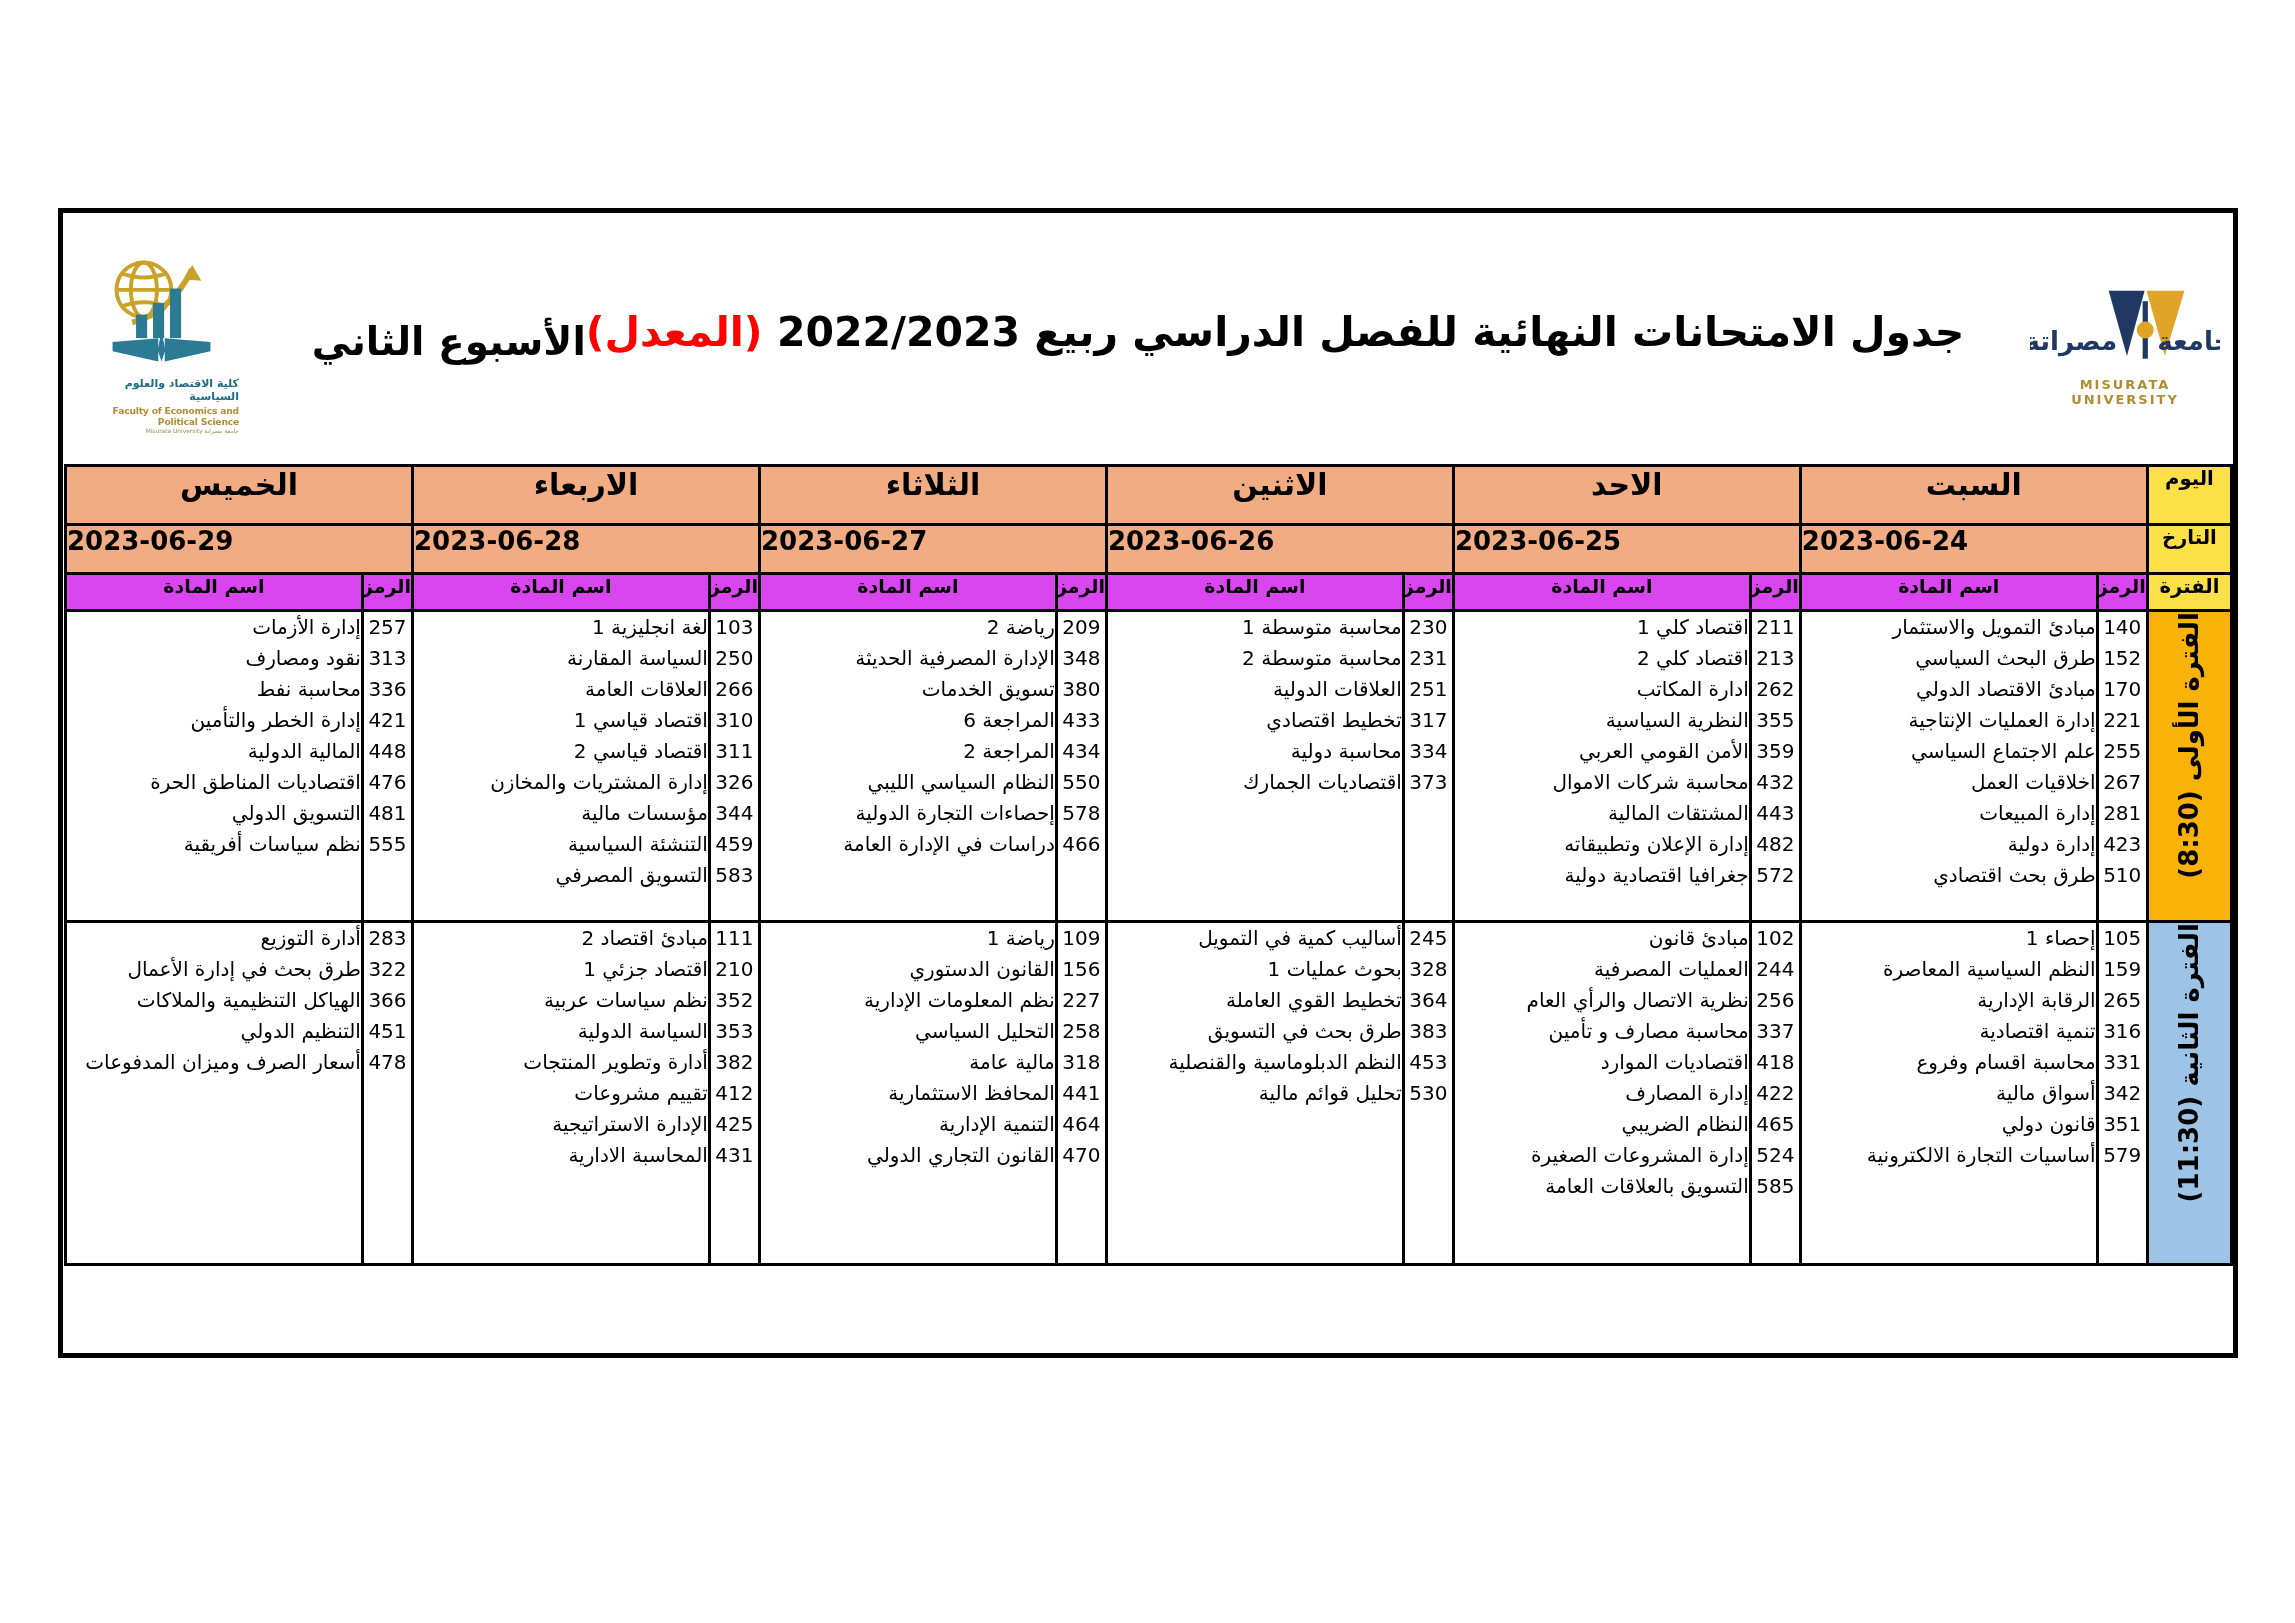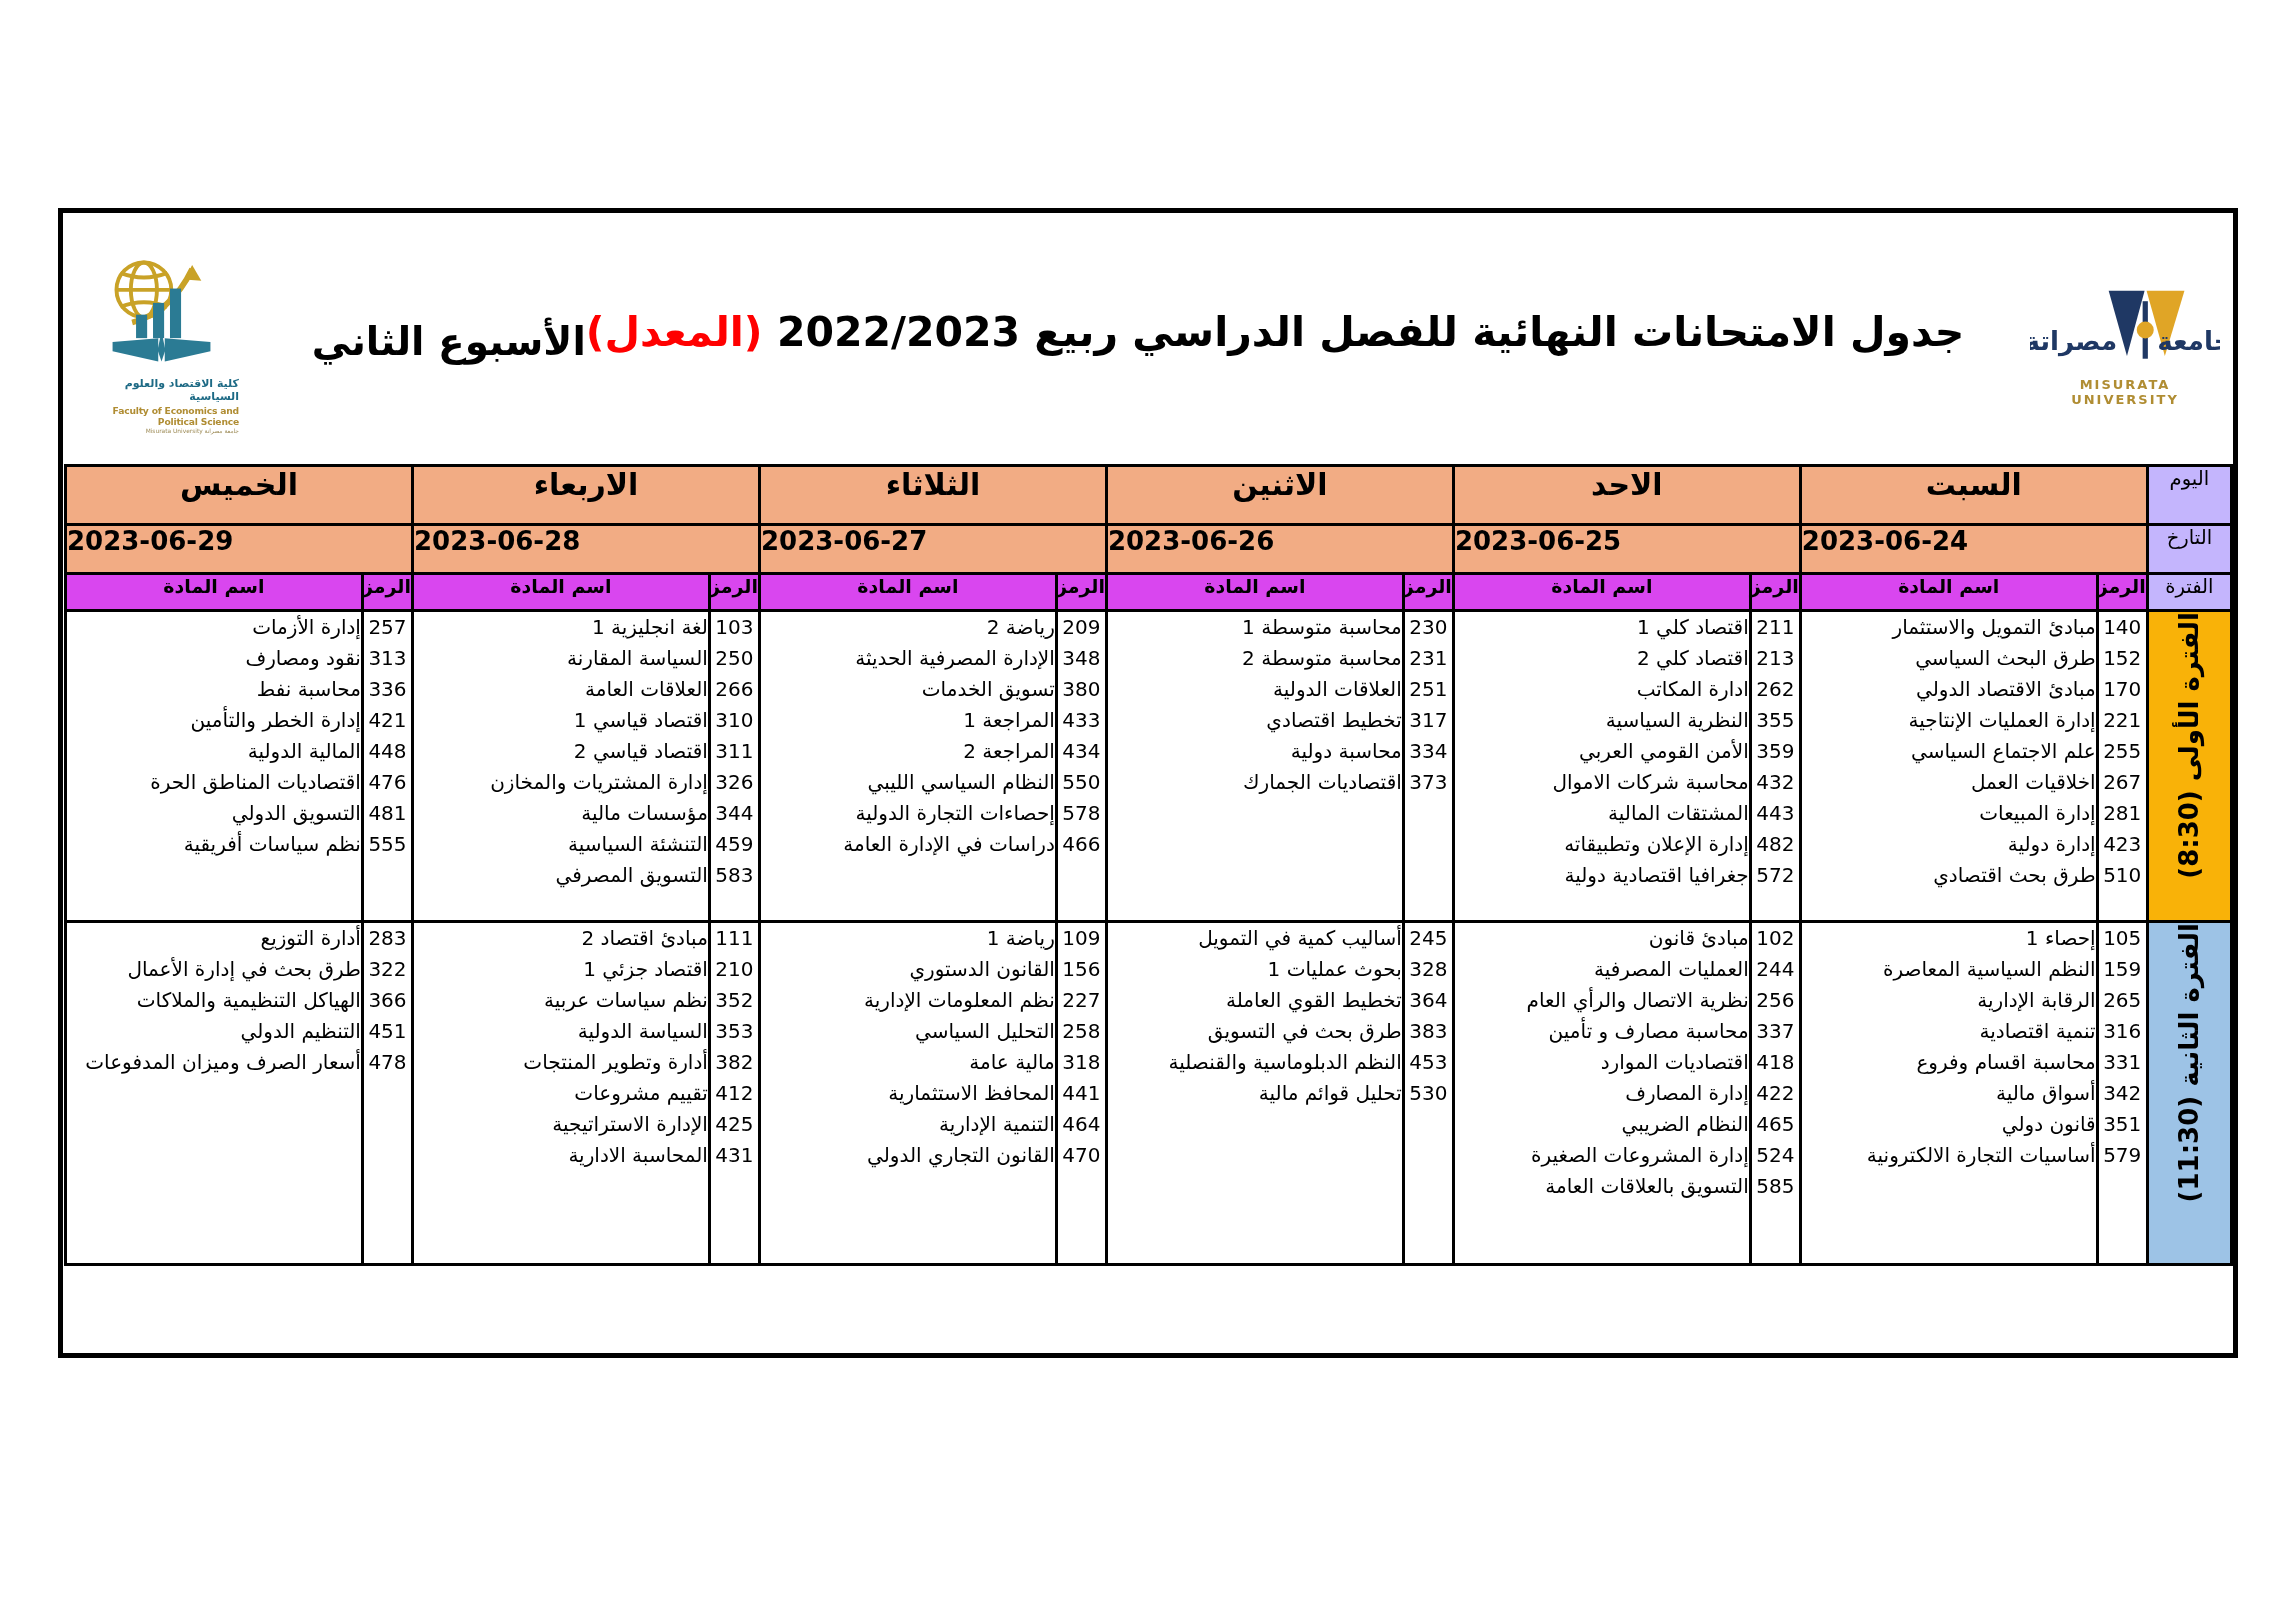--- a/index.html
+++ b/index.html
@@ -144,24 +144,24 @@
     background: #f2ac84;
     text-align: left;
     font-size: 26px;
     font-weight: bold;
     height: 46px;
     vertical-align: middle;
     color: #000;
     direction: ltr;
   }
   .corner-head {
-    background: #c4b5fd;
+    background: #fde047;
     text-align: center;
     font-size: 19.6px;
-    font-weight: normal;
+    font-weight: bold;
     vertical-align: middle;
     color: #000;
   }
   .sub-head {
     background: #d946ef;
     text-align: center;
     font-size: 19px;
     font-weight: bold;
     height: 34px;
     vertical-align: middle;
@@ -409,21 +409,21 @@
                 <li>550</li>
                 <li>578</li>
                 <li>466</li>
               </ul>
             </td>
             <td class="cell-name">
               <ul>
                 <li>رياضة 2</li>
                 <li>الإدارة المصرفية الحديثة</li>
                 <li>تسويق الخدمات</li>
-                <li>المراجعة 1</li>
+                <li>المراجعة 6</li>
                 <li>المراجعة 2</li>
                 <li>النظام السياسي الليبي</li>
                 <li>إحصاءات التجارة الدولية</li>
                 <li>دراسات في الإدارة العامة</li>
               </ul>
             </td>
             <td class="cell-code">
               <ul>
                 <li>103</li>
                 <li>250</li>

